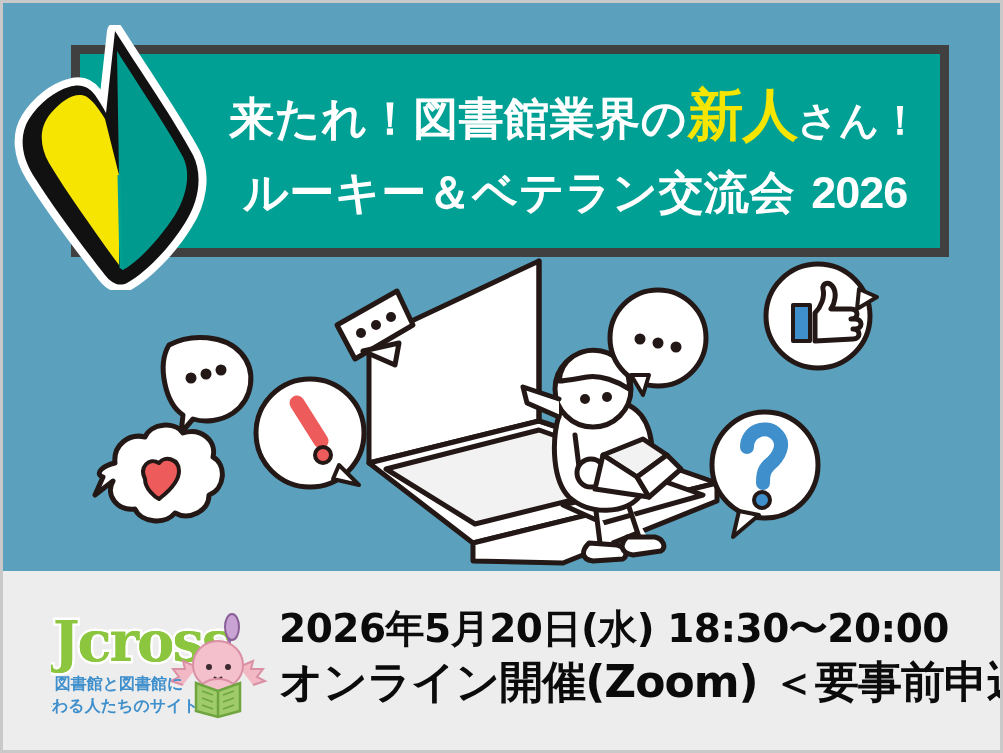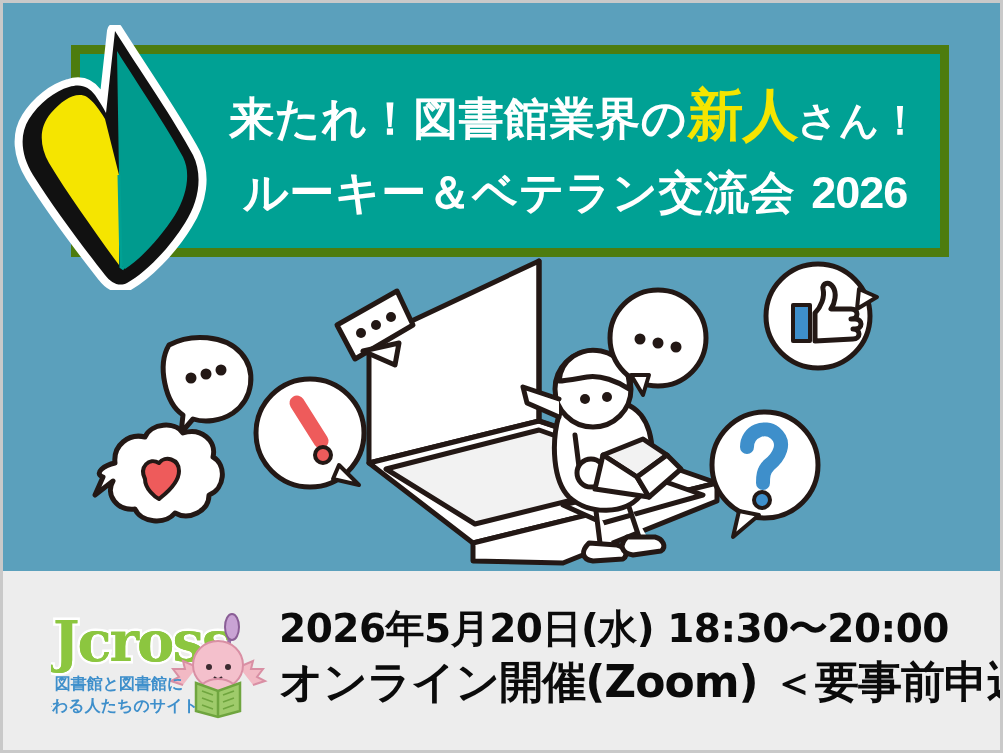--- a/index.html
+++ b/index.html
@@ -32,21 +32,21 @@
     overflow: hidden;
   }
 
   
   .title-frame {
     position: absolute;
     left: 68px;
     top: 42px;
     width: 878px;
     height: 212px;
-    background: #4d7c0f;
+    background: #404040;
     padding: 9px;
     box-sizing: border-box;
   }
   .title-panel {
     width: 100%;
     height: 100%;
     background: #00A194;
     position: relative;
   }
 

